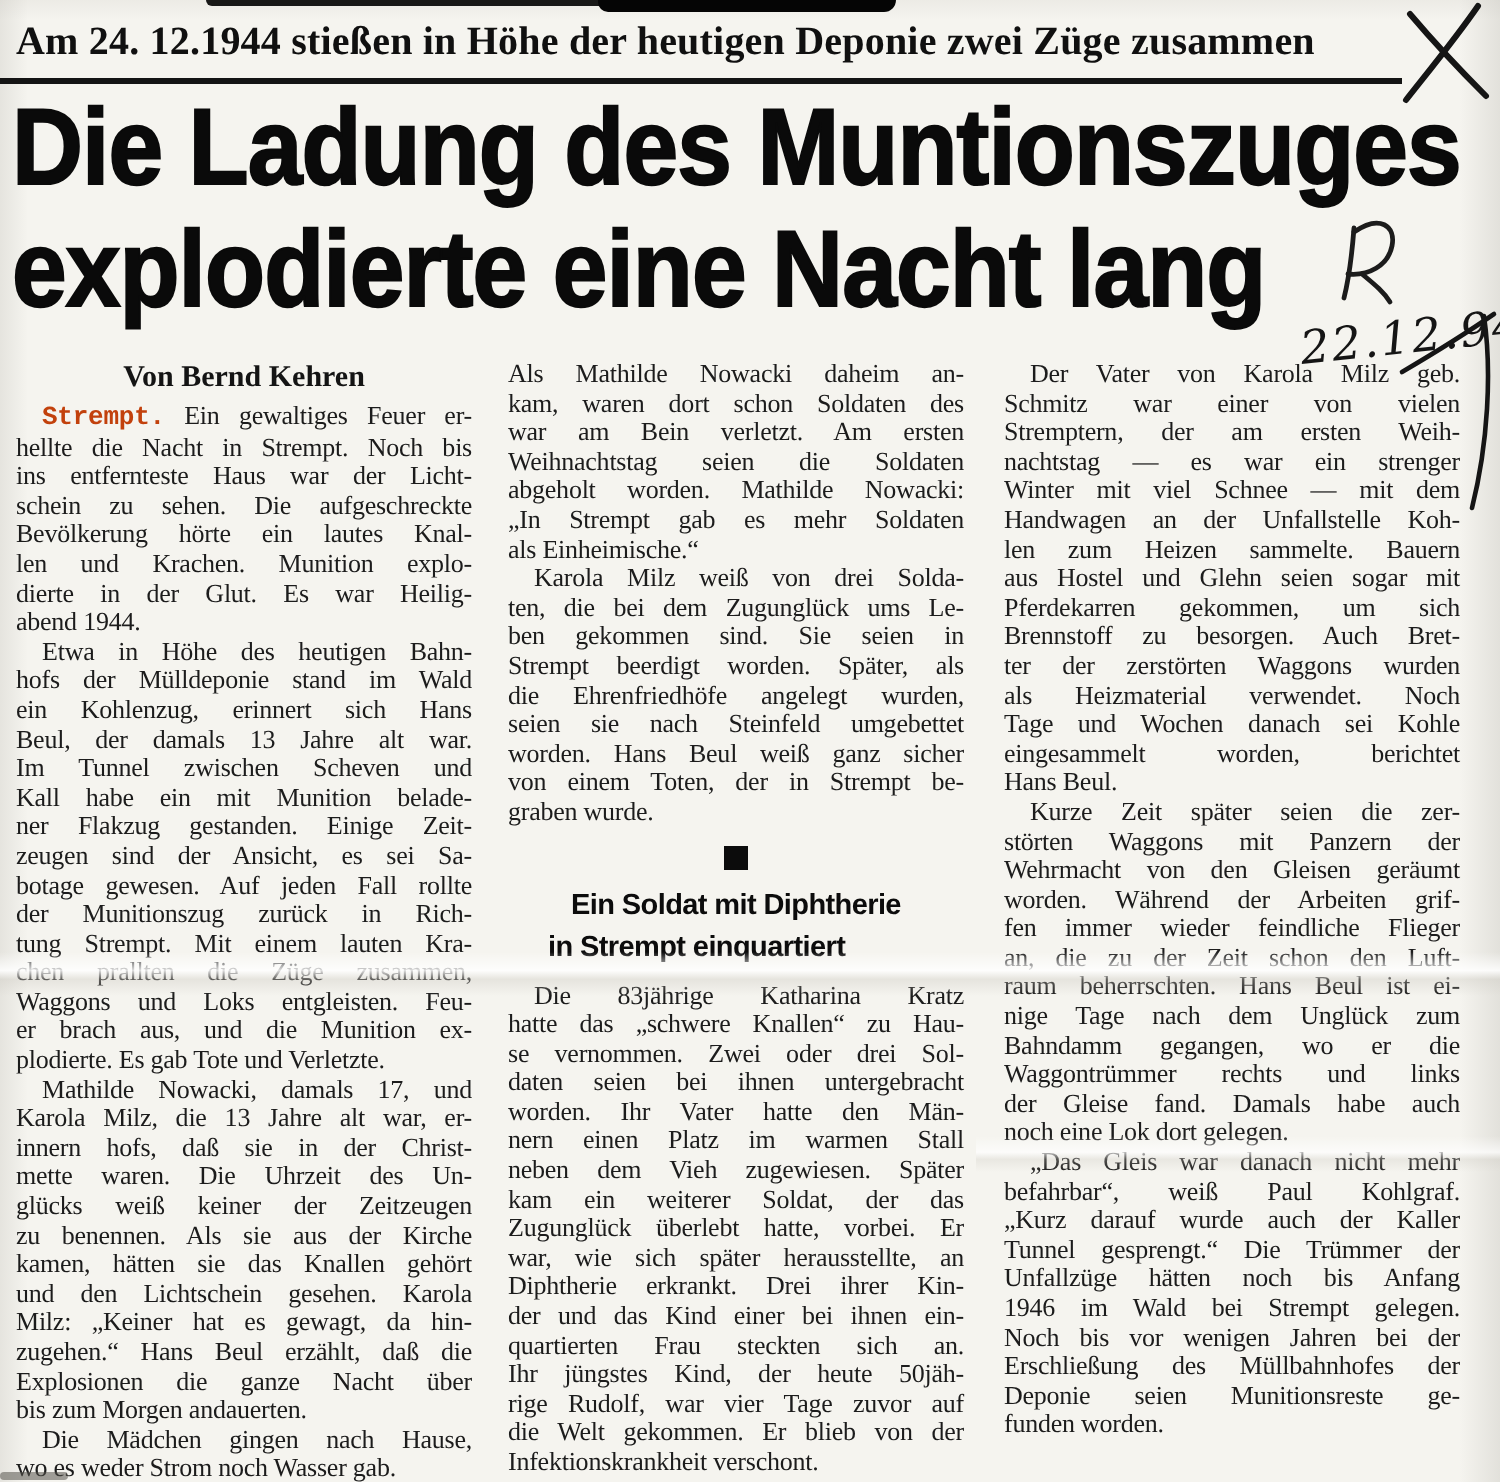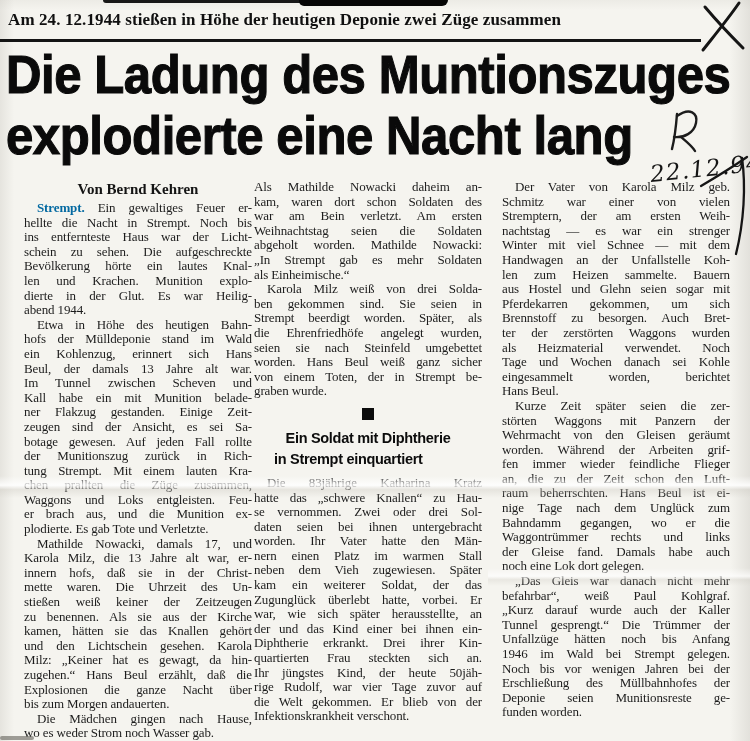--- a/index.html
+++ b/index.html
@@ -11,38 +11,38 @@
       #f5f4ef;
     font-family:"Liberation Serif", serif;
     color:#1b1b1b;
     -webkit-font-smoothing:antialiased;
   }
   .sliver{position:absolute;background:#050505;top:0;}
   .sliver.a{left:103px;width:212px;height:3px;border-radius:0 0 3px 3px;opacity:.92;}
   .sliver.b{left:299px;width:149px;height:6px;border-radius:0 0 6px 5px;}
   .kicker{
     position:absolute;left:8px;top:10px;width:700px;
-    font-size:17px;font-weight:bold;letter-spacing:.1px;color:#101010;white-space:nowrap;
+    font-size:20px;font-weight:bold;letter-spacing:.1px;color:#101010;white-space:nowrap;
   }
   .kicker-rule{position:absolute;left:0;top:39px;width:701px;height:2.6px;background:#141414;}
   .headline{
     position:absolute;left:6px;top:44px;color:#0a0a0a;
     font-family:"Liberation Sans", sans-serif;font-weight:bold;
     font-size:54px;line-height:61px;white-space:nowrap;
   }
   .hl{display:inline-block;transform:scaleX(.91);transform-origin:left center;
       letter-spacing:-.5px;-webkit-text-stroke:1.1px #0a0a0a;}
   .col{position:absolute;top:180px;width:228px;font-size:13px;line-height:14.6px;color:#1c1c1c;}
-  #col0{left:24px;} #col1{left:254px;} #col2{left:502px;}
+  #col0{left:8px;} #col1{left:254px;} #col2{left:502px;}
   .byline{text-align:center;font-weight:bold;font-size:15px;line-height:16px;margin:1px 0 4px;color:#141414;}
   .line{text-align:justify;text-align-last:justify;white-space:nowrap;letter-spacing:-.12px;}
   .line.last{text-align-last:left;}
   .para .line:first-child{text-indent:13px;}
   .para.noindent .line:first-child{text-indent:0;}
-  .para strong{font-weight:bold;color:#0369a1;}
+  .para strong{font-weight:bold;color:#c2410c;font-family:Liberation Mono, monospace;}
   .subhead{margin:9px 0 6px;font-family:"Liberation Sans", sans-serif;font-weight:bold;
            font-size:14.5px;line-height:21px;letter-spacing:-.3px;color:#0c0c0c;}
   .sh-first{display:flex;align-items:center;gap:8px;white-space:nowrap;flex-direction:column;}
   .square{width:12px;height:12px;background:#0c0c0c;flex:0 0 auto;}
   .sh-indent{padding-left:20px;white-space:nowrap;}
   .crease{position:absolute;pointer-events:none;}
   .crease.c1{left:0;top:476px;width:750px;height:22px;
     background:linear-gradient(180deg, rgba(245,244,239,0) 0%, rgba(255,255,255,.85) 42%, rgba(205,202,194,.38) 62%, rgba(245,244,239,0) 100%);}
   .crease.c2{left:488px;top:568px;width:262px;height:18px;
     background:linear-gradient(180deg, rgba(245,244,239,0) 0%, rgba(255,255,255,.7) 45%, rgba(205,202,194,.3) 65%, rgba(245,244,239,0) 100%);}
@@ -91,21 +91,21 @@
       <div class="line">chen prallten die Züge zusammen,</div>
       <div class="line">Waggons und Loks entgleisten. Feu-</div>
       <div class="line">er brach aus, und die Munition ex-</div>
       <div class="line last">plodierte. Es gab Tote und Verletzte.</div>
     </div>
     <div class="para">
       <div class="line">Mathilde Nowacki, damals 17, und</div>
       <div class="line">Karola Milz, die 13 Jahre alt war, er-</div>
       <div class="line">innern hofs, daß sie in der Christ-</div>
       <div class="line">mette waren. Die Uhrzeit des Un-</div>
-      <div class="line">stießen weiß keiner der Zeitzeugen</div>
+      <div class="line">glücks weiß keiner der Zeitzeugen</div>
       <div class="line">zu benennen. Als sie aus der Kirche</div>
       <div class="line">kamen, hätten sie das Knallen gehört</div>
       <div class="line">und den Lichtschein gesehen. Karola</div>
       <div class="line">Milz: „Keiner hat es gewagt, da hin-</div>
       <div class="line">zugehen.“ Hans Beul erzählt, daß die</div>
       <div class="line">Explosionen die ganze Nacht über</div>
       <div class="line last">bis zum Morgen andauerten.</div>
     </div>
     <div class="para">
       <div class="line">Die Mädchen gingen nach Hause,</div>
@@ -117,20 +117,21 @@
       <div class="line">Als Mathilde Nowacki daheim an-</div>
       <div class="line">kam, waren dort schon Soldaten des</div>
       <div class="line">war am Bein verletzt. Am ersten</div>
       <div class="line">Weihnachtstag seien die Soldaten</div>
       <div class="line">abgeholt worden. Mathilde Nowacki:</div>
       <div class="line">„In Strempt gab es mehr Soldaten</div>
       <div class="line last">als Einheimische.“</div>
     </div>
     <div class="para">
       <div class="line">Karola Milz weiß von drei Solda-</div>
+      <div class="line">ten, die bei dem Zugunglück ums Le-</div>
       <div class="line">ben gekommen sind. Sie seien in</div>
       <div class="line">Strempt beerdigt worden. Später, als</div>
       <div class="line">die Ehrenfriedhöfe angelegt wurden,</div>
       <div class="line">seien sie nach Steinfeld umgebettet</div>
       <div class="line">worden. Hans Beul weiß ganz sicher</div>
       <div class="line">von einem Toten, der in Strempt be-</div>
       <div class="line last">graben wurde.</div>
     </div>
     <div class="subhead">
       <div class="sh-first">
@@ -143,22 +144,22 @@
       <div class="line">Die 83jährige Katharina Kratz</div>
       <div class="line">hatte das „schwere Knallen“ zu Hau-</div>
       <div class="line">se vernommen. Zwei oder drei Sol-</div>
       <div class="line">daten seien bei ihnen untergebracht</div>
       <div class="line">worden. Ihr Vater hatte den Män-</div>
       <div class="line">nern einen Platz im warmen Stall</div>
       <div class="line">neben dem Vieh zugewiesen. Später</div>
       <div class="line">kam ein weiterer Soldat, der das</div>
       <div class="line">Zugunglück überlebt hatte, vorbei. Er</div>
       <div class="line">war, wie sich später herausstellte, an</div>
+      <div class="line">Diphtherie erkrankt. Drei ihrer Kin-</div>
       <div class="line">der und das Kind einer bei ihnen ein-</div>
-      <div class="line">Diphtherie erkrankt. Drei ihrer Kin-</div>
       <div class="line">quartierten Frau steckten sich an.</div>
       <div class="line">Ihr jüngstes Kind, der heute 50jäh-</div>
       <div class="line">rige Rudolf, war vier Tage zuvor auf</div>
       <div class="line">die Welt gekommen. Er blieb von der</div>
       <div class="line last">Infektionskrankheit verschont.</div>
     </div>
   </div>
 <div class="col" id="col2">
     <div class="para">
       <div class="line">Der Vater von Karola Milz geb.</div>

